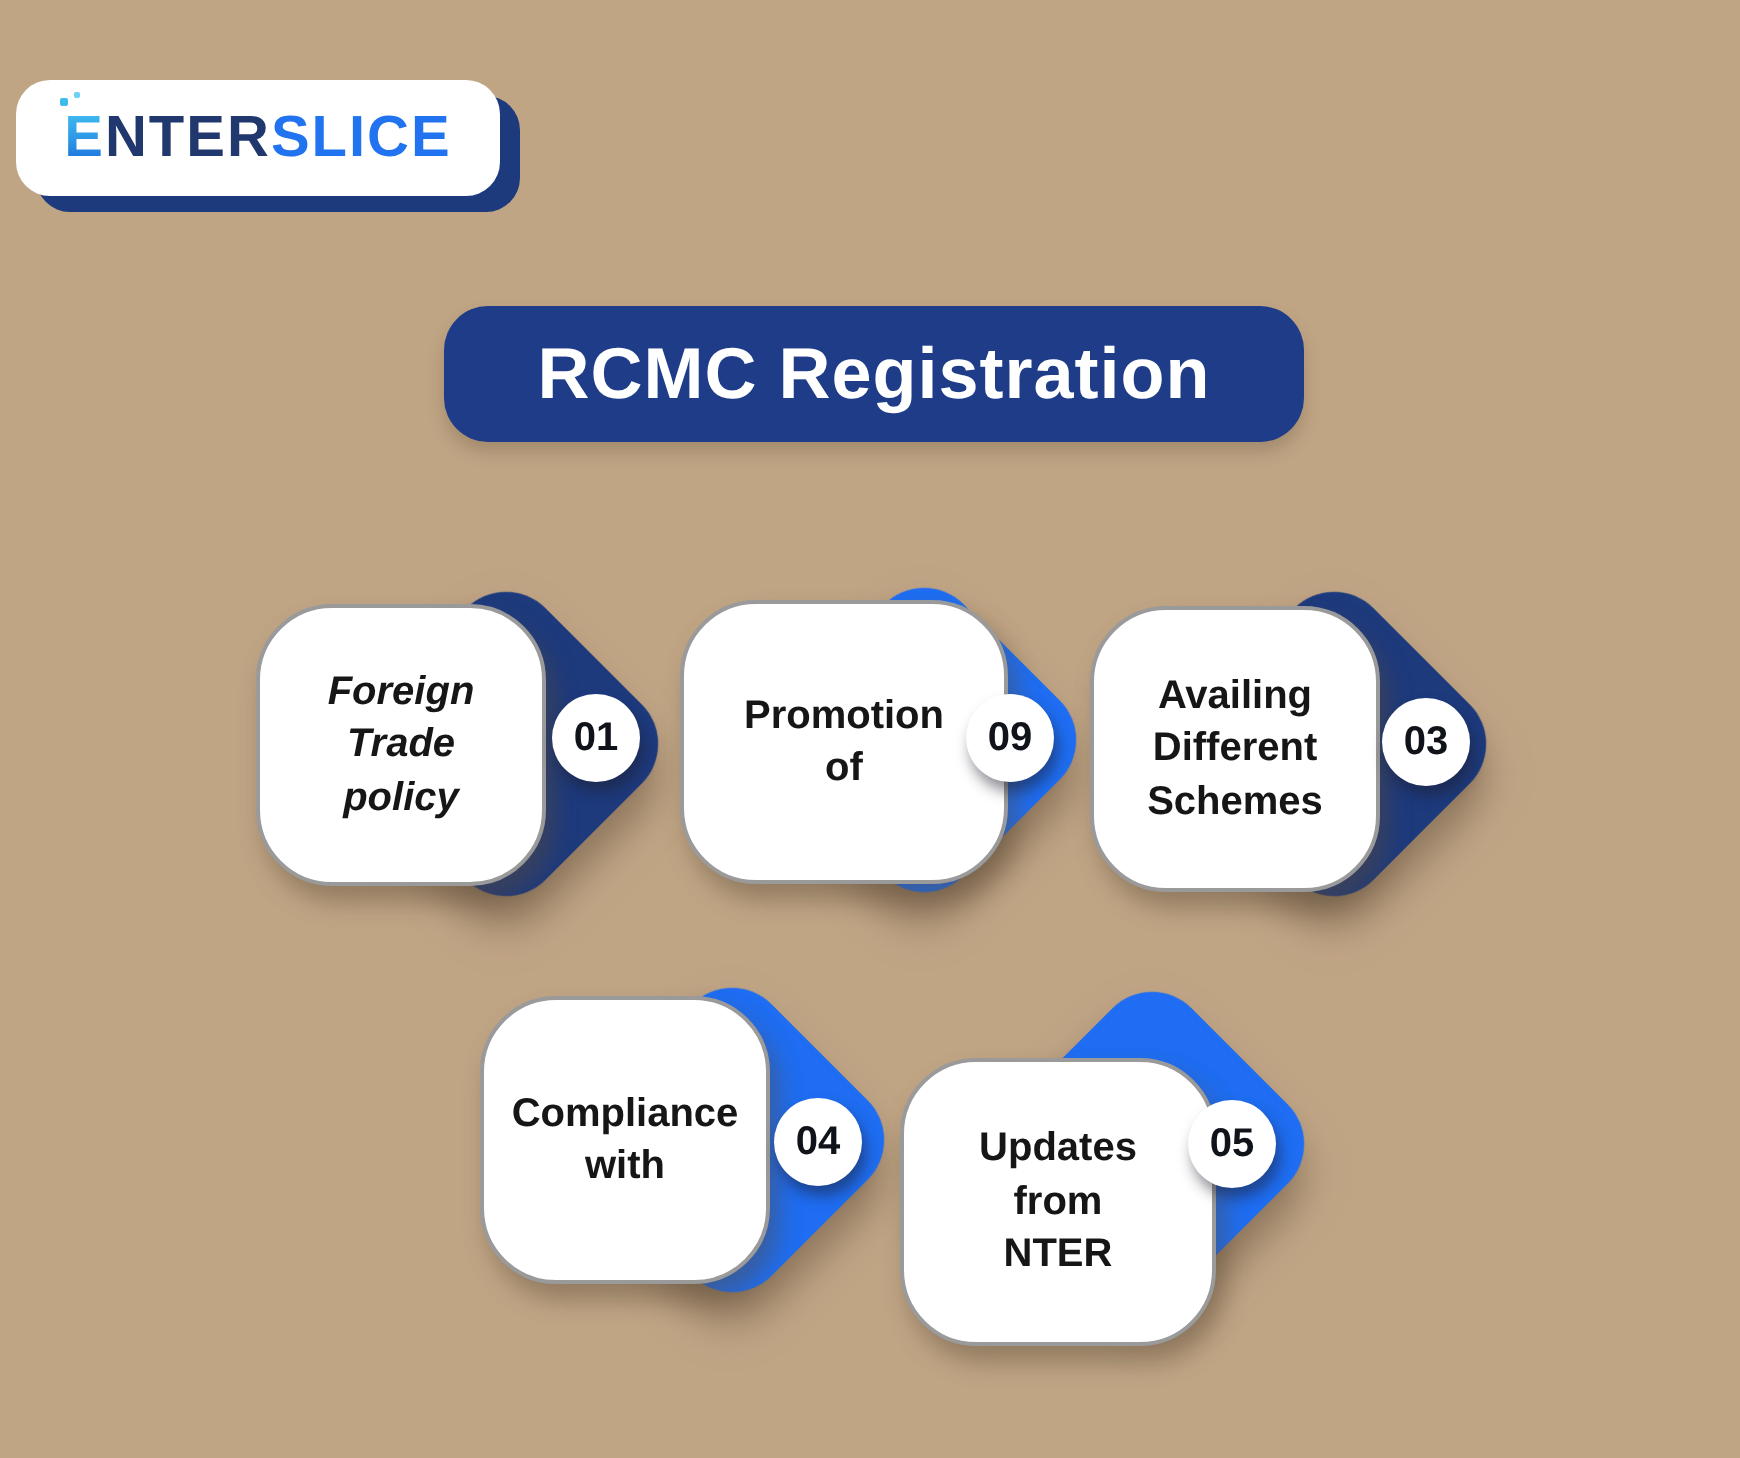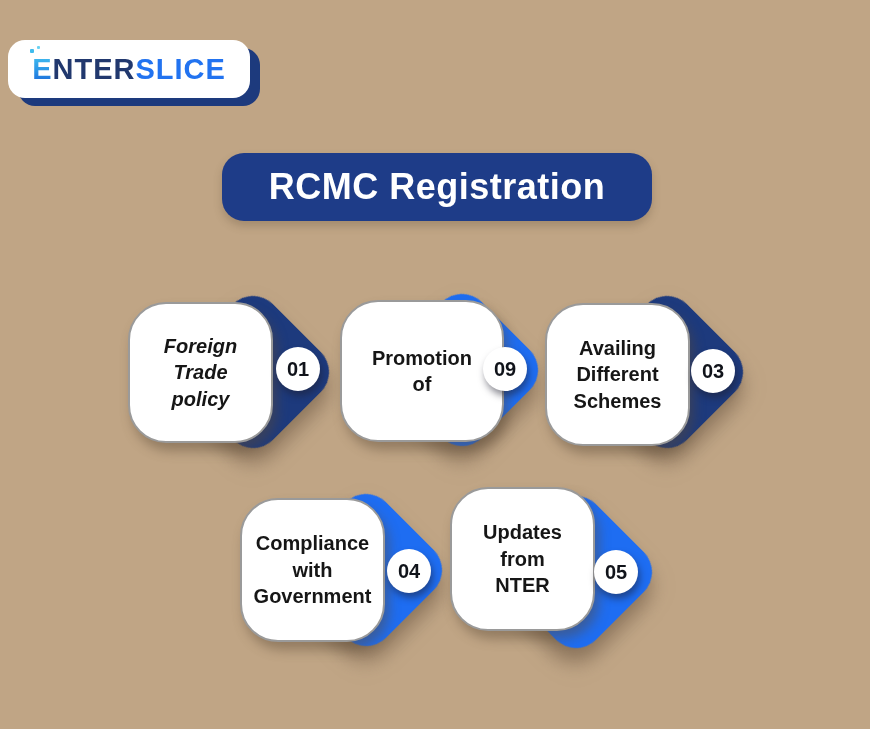--- a/index.html
+++ b/index.html
@@ -147,26 +147,25 @@
           <div>Different</div>
           <div>Schemes</div>
         </div>
       </div>
       <div class="num-circle" style="left: 691px; top: 349px;">03</div>
       <div class="diamond blue" style="left: 304px; top: 508px;"></div>
       <div class="step-card" style="left: 240px; top: 498px; width: 145px; height: 144px;">
         <div class="step-label">
           <div>Compliance</div>
           <div>with</div>
-          <div>Government</div>
         </div>
       </div>
       <div class="num-circle" style="left: 387px; top: 549px;">04</div>
       <div class="diamond blue" style="left: 514px; top: 510px;"></div>
-      <div class="step-card" style="left: 450px; top: 487px; width: 145px; height: 144px;">
+      <div class="step-card" style="left: 450px; top: 529px; width: 158px; height: 144px;">
         <div class="step-label">
           <div>Updates</div>
           <div>from</div>
           <div>NTER</div>
         </div>
       </div>
       <div class="num-circle" style="left: 594px; top: 550px;">05</div>
     </div>
 
 </div>

